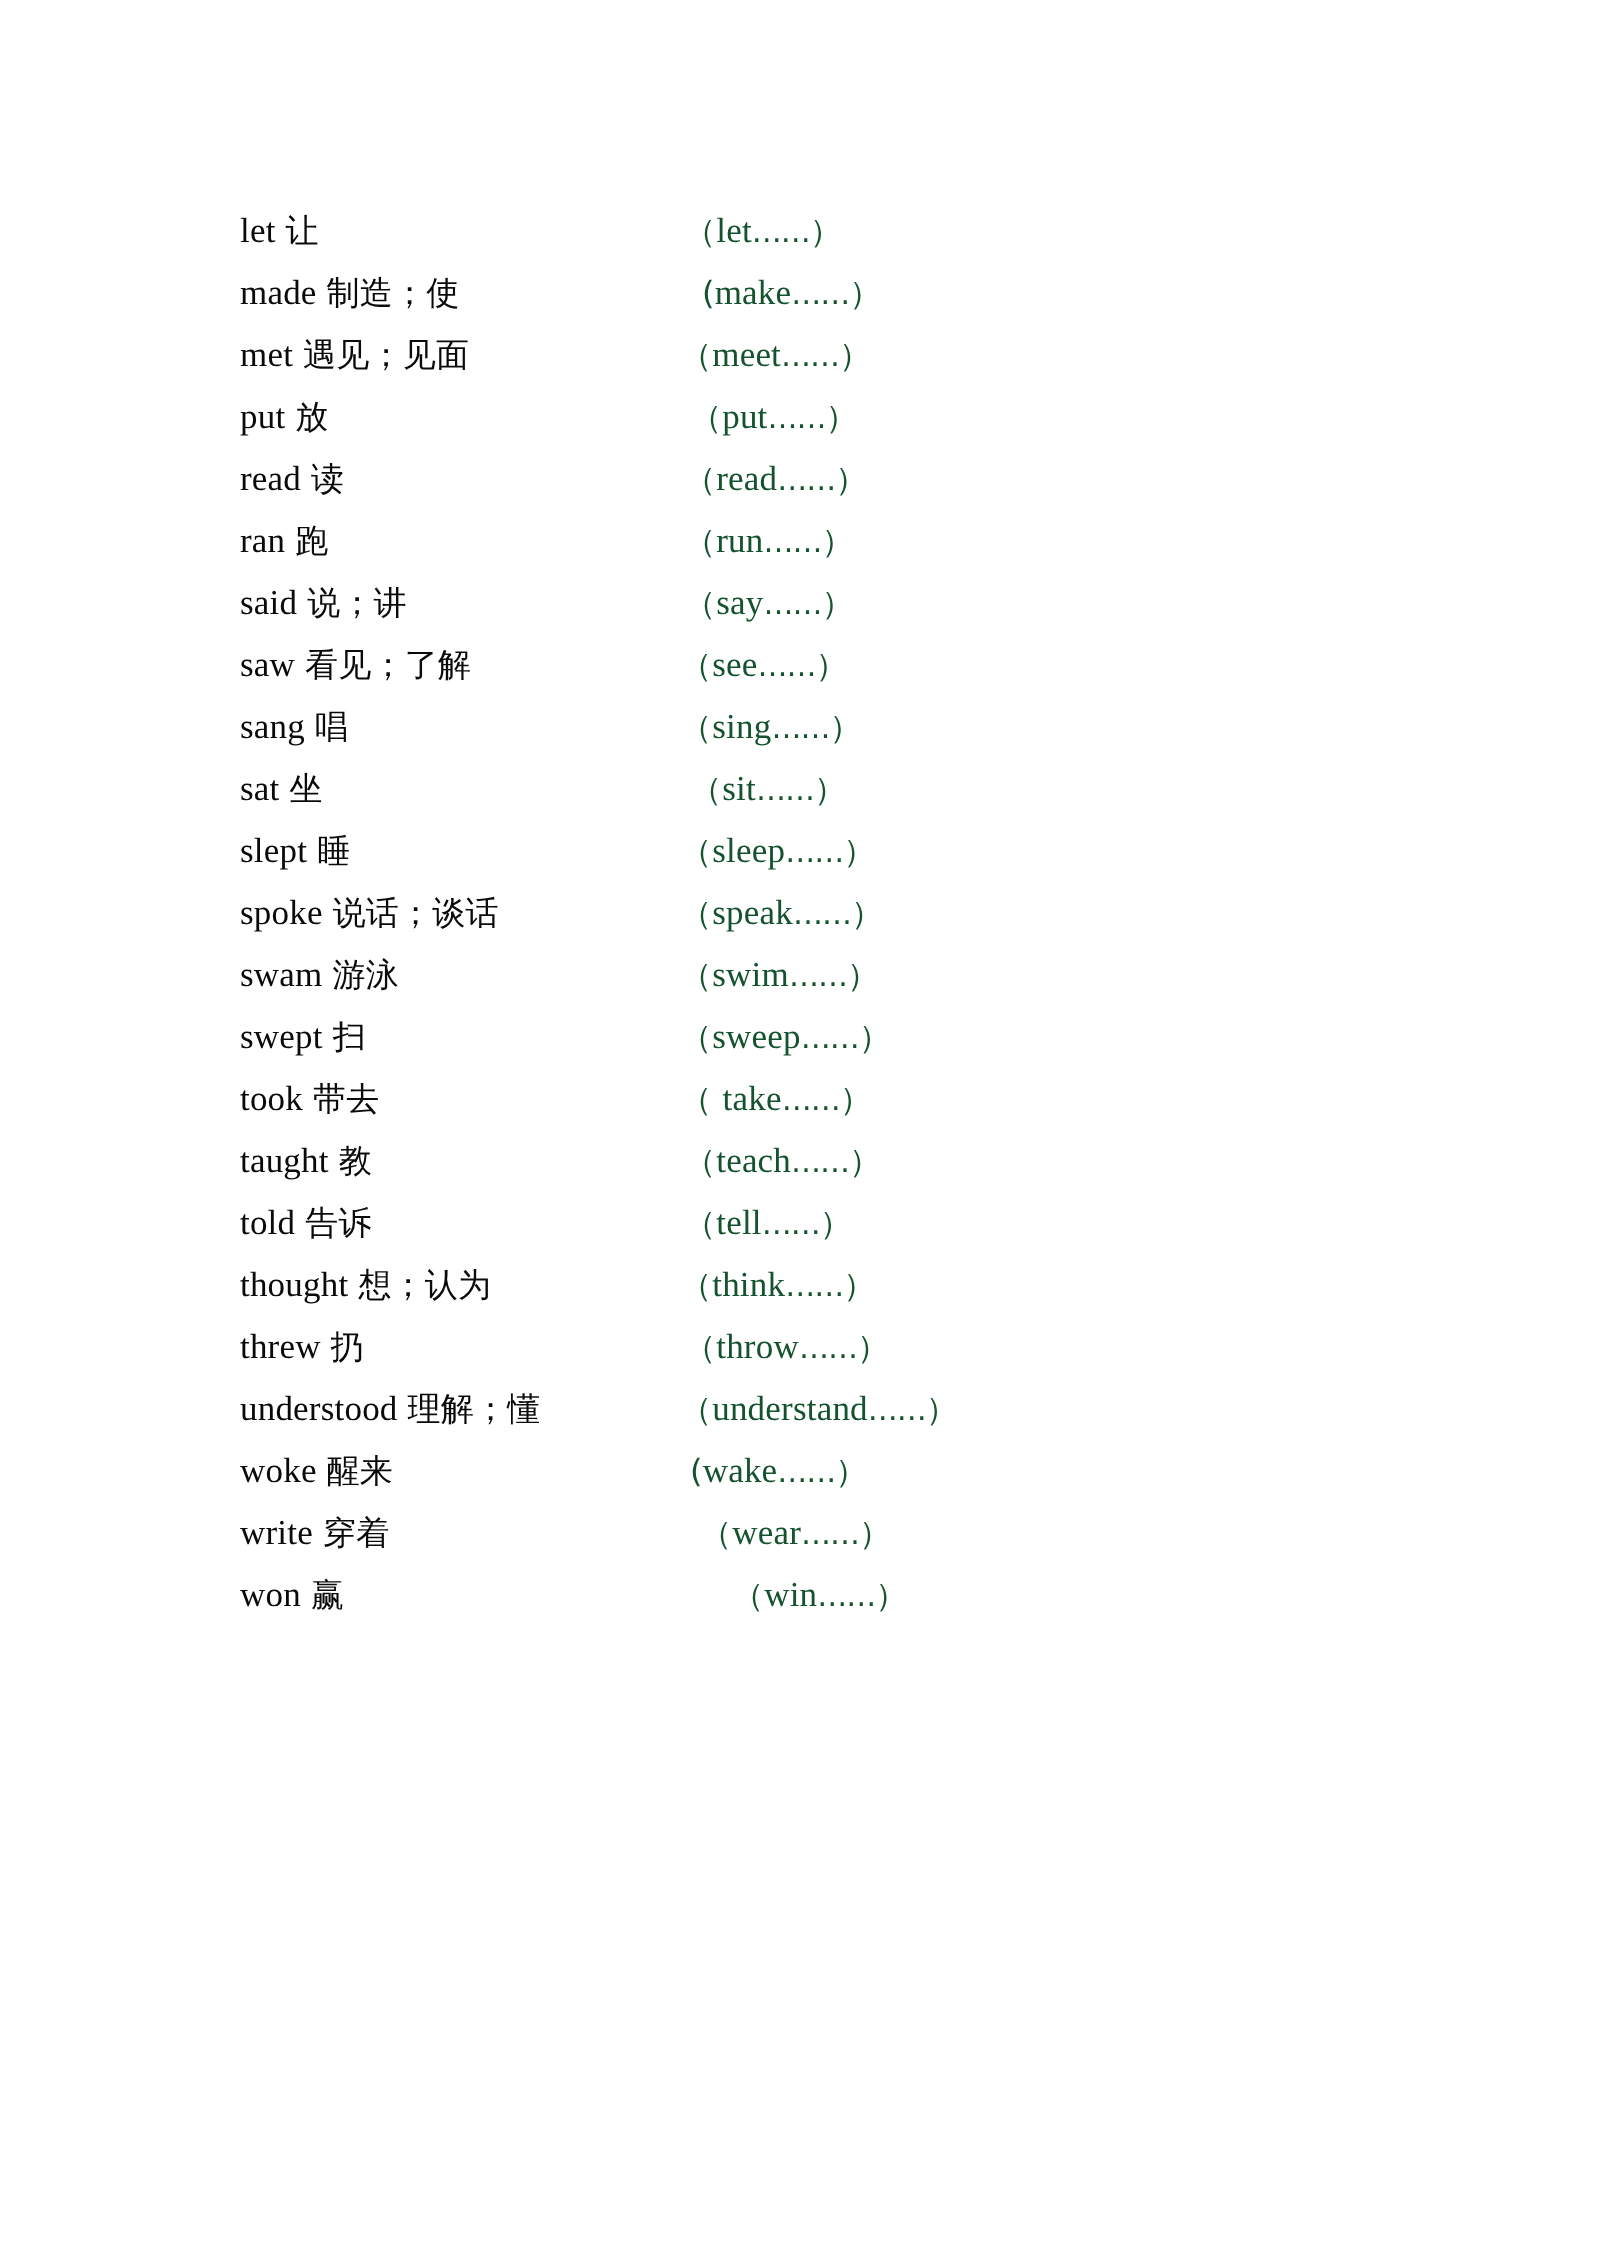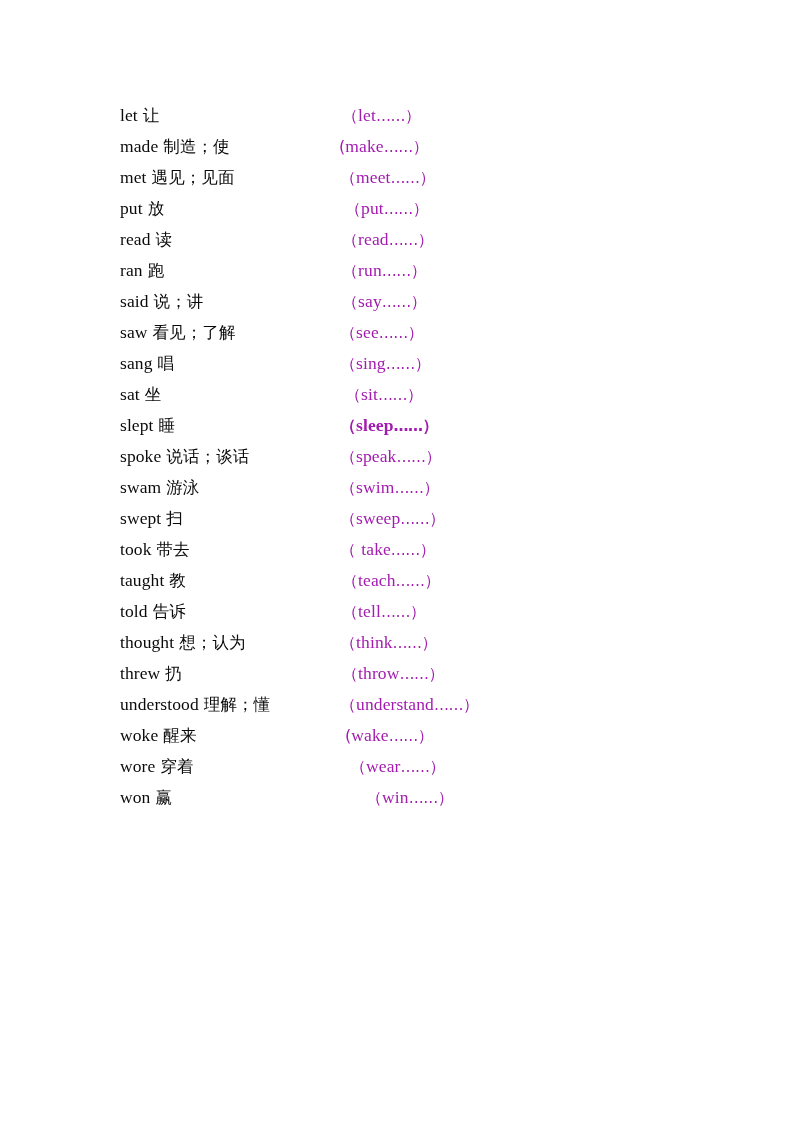--- a/index.html
+++ b/index.html
@@ -48,21 +48,21 @@
   .verb-past .cn {
     font-family: "DejaVu Sans", "Liberation Sans", sans-serif;
     font-size: 16.5px;
     margin-left: 5px;
   }
   .verb-base {
     position: absolute;
     top: 0;
     font-size: 17.5px;
     letter-spacing: 0.1px;
-    color: #a21caf;
+    color: #14532d;
   }
   .verb-base .paren {
     font-family: "DejaVu Sans", "Liberation Sans", sans-serif;
     font-size: 16px;
   }
   .verb-base .dots {
     font-family: "DejaVu Sans", "Liberation Sans", sans-serif;
     font-size: 15px;
     letter-spacing: -0.5px;
   }
@@ -71,21 +71,21 @@
 <body style="background: rgb(255, 255, 255); color: rgb(10, 10, 10);">
 
 <div id="page" style="background: rgb(255, 255, 255);">
   <div id="verb-list">
       <div class="verb-row">
         <div class="verb-past"><span>let</span><span class="cn">让</span></div>
         <div class="verb-base" style="left: 342px;"><span class="paren">（</span><span>let</span><span class="dots">……</span><span class="paren">）</span></div>
       </div>
       <div class="verb-row">
         <div class="verb-past"><span>made</span><span class="cn">制造；使</span></div>
-        <div class="verb-base" style="left: 339px;"><span class="paren">(</span><span>make</span><span class="dots">……</span><span class="paren">）</span></div>
+        <div class="verb-base" style="left: 351px;"><span class="paren">(</span><span>make</span><span class="dots">……</span><span class="paren">）</span></div>
       </div>
       <div class="verb-row">
         <div class="verb-past"><span>met</span><span class="cn">遇见；见面</span></div>
         <div class="verb-base" style="left: 340px;"><span class="paren">（</span><span>meet</span><span class="dots">……</span><span class="paren">）</span></div>
       </div>
       <div class="verb-row">
         <div class="verb-past"><span>put</span><span class="cn">放</span></div>
         <div class="verb-base" style="left: 345px;"><span class="paren">（</span><span>put</span><span class="dots">……</span><span class="paren">）</span></div>
       </div>
       <div class="verb-row">
@@ -107,21 +107,21 @@
       <div class="verb-row">
         <div class="verb-past"><span>sang</span><span class="cn">唱</span></div>
         <div class="verb-base" style="left: 340px;"><span class="paren">（</span><span>sing</span><span class="dots">……</span><span class="paren">）</span></div>
       </div>
       <div class="verb-row">
         <div class="verb-past"><span>sat</span><span class="cn">坐</span></div>
         <div class="verb-base" style="left: 345px;"><span class="paren">（</span><span>sit</span><span class="dots">……</span><span class="paren">）</span></div>
       </div>
       <div class="verb-row">
         <div class="verb-past"><span>slept</span><span class="cn">睡</span></div>
-        <div class="verb-base" style="left: 340px; font-weight: bold;"><span class="paren">（</span><span>sleep</span><span class="dots">……</span><span class="paren">）</span></div>
+        <div class="verb-base" style="left: 340px;"><span class="paren">（</span><span>sleep</span><span class="dots">……</span><span class="paren">）</span></div>
       </div>
       <div class="verb-row">
         <div class="verb-past"><span>spoke</span><span class="cn">说话；谈话</span></div>
         <div class="verb-base" style="left: 340px;"><span class="paren">（</span><span>speak</span><span class="dots">……</span><span class="paren">）</span></div>
       </div>
       <div class="verb-row">
         <div class="verb-past"><span>swam</span><span class="cn">游泳</span></div>
         <div class="verb-base" style="left: 340px;"><span class="paren">（</span><span>swim</span><span class="dots">……</span><span class="paren">）</span></div>
       </div>
       <div class="verb-row">
@@ -150,21 +150,21 @@
       </div>
       <div class="verb-row">
         <div class="verb-past"><span>understood</span><span class="cn">理解；懂</span></div>
         <div class="verb-base" style="left: 340px;"><span class="paren">（</span><span>understand</span><span class="dots">……</span><span class="paren">）</span></div>
       </div>
       <div class="verb-row">
         <div class="verb-past"><span>woke</span><span class="cn">醒来</span></div>
         <div class="verb-base" style="left: 345px;"><span class="paren">(</span><span>wake</span><span class="dots">……</span><span class="paren">）</span></div>
       </div>
       <div class="verb-row">
-        <div class="verb-past"><span>wore</span><span class="cn">穿着</span></div>
+        <div class="verb-past"><span>write</span><span class="cn">穿着</span></div>
         <div class="verb-base" style="left: 350px;"><span class="paren">（</span><span>wear</span><span class="dots">……</span><span class="paren">）</span></div>
       </div>
       <div class="verb-row">
         <div class="verb-past"><span>won</span><span class="cn">赢</span></div>
         <div class="verb-base" style="left: 342px; margin-left: 24px;"><span class="paren">（</span><span>win</span><span class="dots">……</span><span class="paren">）</span></div>
       </div>
     </div>
 </div>
 
 </body></html>

